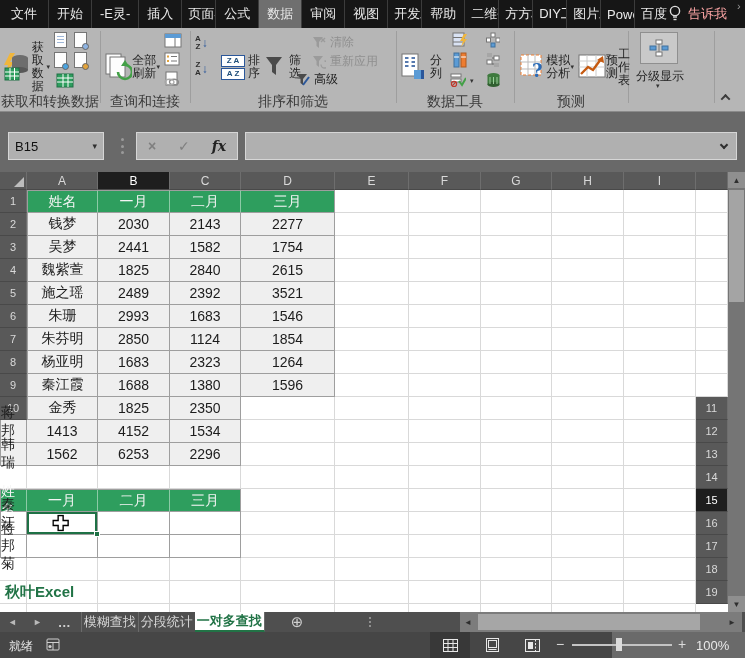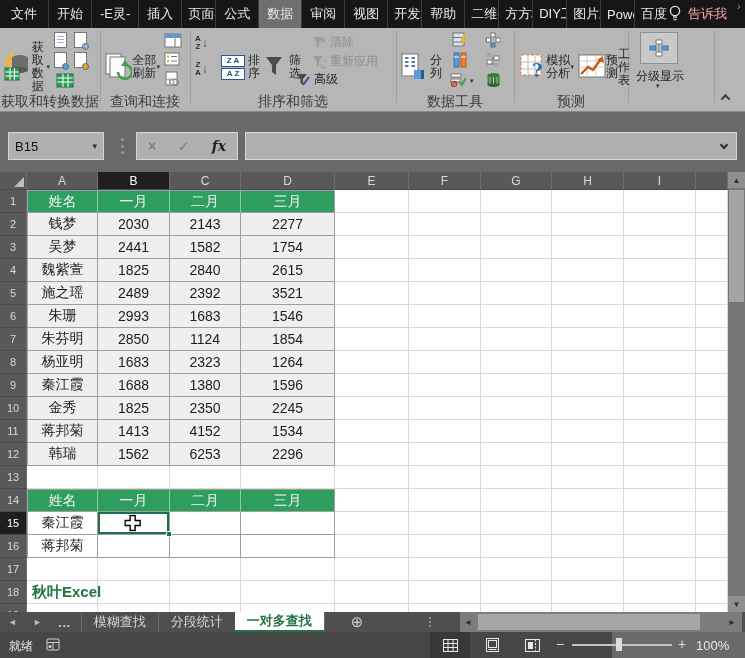--- a/index.html
+++ b/index.html
@@ -93,21 +93,21 @@
   .vscroll { position:absolute; left:728px; top:172px; width:17px; height:440px; background:#757575; }
   .sbtn { position:absolute; left:0; width:17px; height:16px; background:#8f8f8f; color:#2e2e2e;
           font-size:8px; display:flex; align-items:center; justify-content:center; }
   .vthumb { position:absolute; left:1px; top:18px; width:15px; height:112px; background:#a4a4a4; }
 
   
   .sheetbar { position:absolute; left:0; top:612px; width:745px; height:20px; background:#4f4f4f;
               display:flex; align-items:stretch; color:#d6d6d6; font-size:13px; }
   .snav { display:flex; align-items:center; color:#b9b9b9; font-size:9px; padding:0 8px; }
   .sell { display:flex; align-items:center; padding:0 8px; color:#cfcfcf; font-weight:bold; letter-spacing:2px; }
-  .stab { display:flex; align-items:center; padding:0 12px; border-left:1px solid #6b6b6b; white-space:nowrap; cursor:default; }
+  .stab { display:flex; align-items:center; padding:0 2px; border-left:1px solid #6b6b6b; white-space:nowrap; cursor:default; }
   .stab:last-of-type { border-right:1px solid #6b6b6b; }
   .stab.active { background:#ffffff; color:var(--brand-green); font-weight:bold;
                  border-bottom:2px solid var(--brand-green); border-left:none; }
   .newsheet { display:flex; align-items:center; padding:0 26px; color:#cfcfcf; font-size:15px; }
   .sdots { display:flex; flex-direction:column; justify-content:center; gap:2px; margin-left:40px; }
   .sdots b { width:2px; height:2px; border-radius:50%; background:#a5a5a5; }
   .hscroll { position:absolute; left:460px; top:612px; width:282px; height:20px; background:#7c7c7c;
              display:flex; align-items:center; }
   .harr { width:16px; height:20px; display:flex; align-items:center; justify-content:center;
           color:#2e2e2e; font-size:8px; }
@@ -556,21 +556,20 @@
       <div class="gc"></div>
       <div class="gc"></div>
       <div class="gc"></div>
       <div class="gc"></div>
       <div class="gc"></div>
       <div class="gc"></div>
       <div class="rh">10</div>
       <div class="tc bl">金秀</div>
       <div class="tc">1825</div>
       <div class="tc">2350</div>
-      <div class="tc">2245</div>
       <div class="gc"></div>
       <div class="gc"></div>
       <div class="gc"></div>
       <div class="gc"></div>
       <div class="gc"></div>
       <div class="gc"></div>
       <div class="rh">11</div>
       <div class="tc bl">蒋邦菊</div>
       <div class="tc">1413</div>
       <div class="tc">4152</div>

